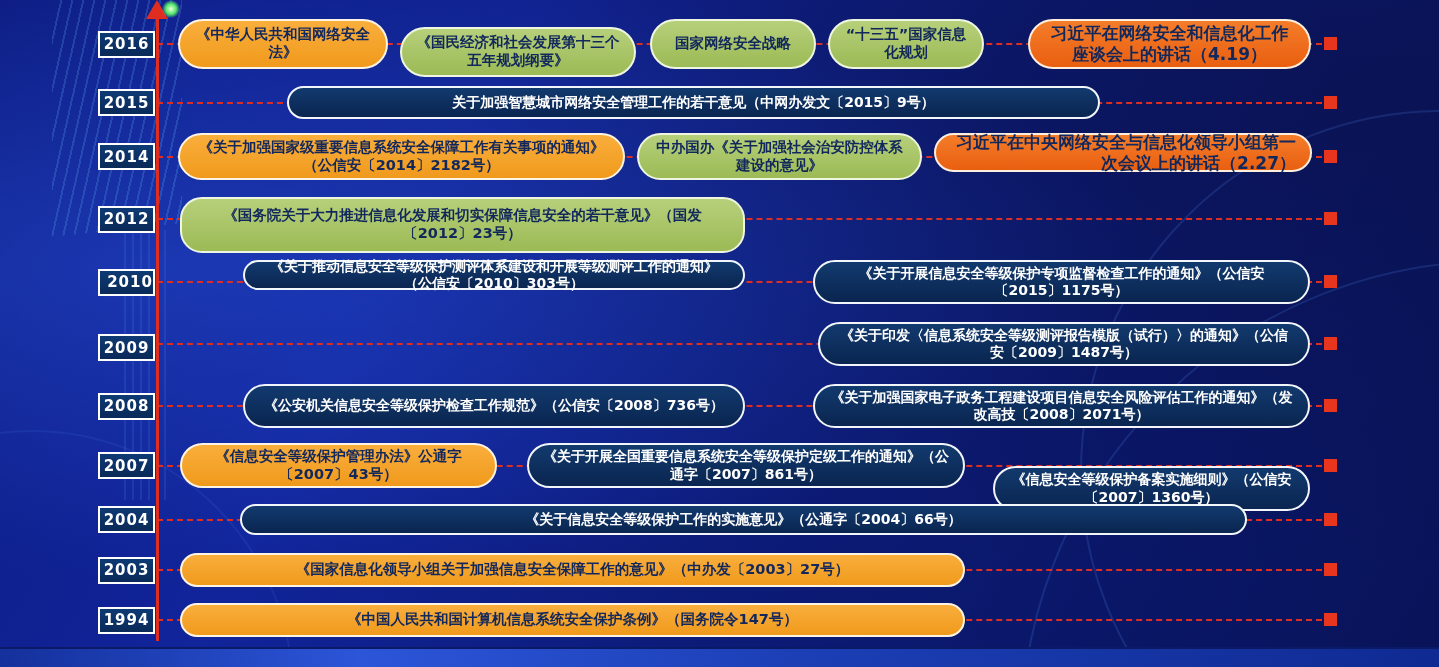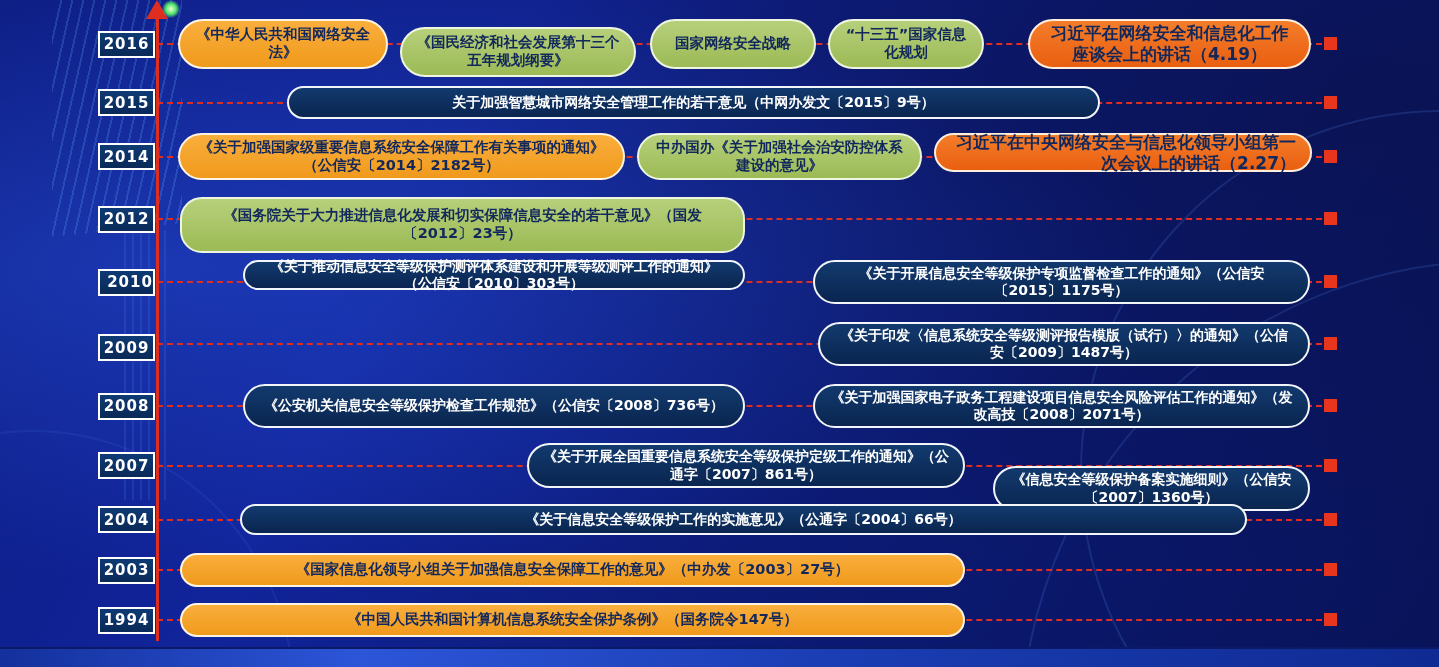--- a/index.html
+++ b/index.html
@@ -89,20 +89,21 @@
     <div class="year-box" style="top: 334px;">2009</div>
     <div class="pill navy" style="left: 818px; top: 322px; width: 492px; height: 44px; border-radius: 22px;">《关于印发〈信息系统安全等级测评报告模版（试行）〉的通知》（公信安〔2009〕1487号）</div>
     <div class="end-square" style="left: 1324px; top: 337px;"></div>
     <div class="dash-line" style="top: 405px;"></div>
     <div class="year-box" style="top: 392.5px;">2008</div>
     <div class="pill navy" style="left: 243px; top: 384px; width: 502px; height: 44px; border-radius: 22px;">《公安机关信息安全等级保护检查工作规范》（公信安〔2008〕736号）</div>
     <div class="pill navy" style="left: 813px; top: 384px; width: 497px; height: 44px; border-radius: 22px;">《关于加强国家电子政务工程建设项目信息安全风险评估工作的通知》（发改高技〔2008〕2071号）</div>
     <div class="end-square" style="left: 1324px; top: 399px;"></div>
     <div class="dash-line" style="top: 464.5px;"></div>
     <div class="year-box" style="top: 452px;">2007</div>
+    <div class="pill orange" style="left: 180px; top: 443px; width: 317px; height: 45px; border-radius: 22.5px;">《信息安全等级保护管理办法》公通字〔2007〕43号）</div>
     <div class="pill navy" style="left: 527px; top: 443px; width: 438px; height: 45px; border-radius: 22.5px;">《关于开展全国重要信息系统安全等级保护定级工作的通知》（公通字〔2007〕861号）</div>
     <div class="pill navy" style="left: 993px; top: 466px; width: 317px; height: 45px; border-radius: 22.5px;">《信息安全等级保护备案实施细则》（公信安〔2007〕1360号）</div>
     <div class="end-square" style="left: 1324px; top: 458.5px;"></div>
     <div class="dash-line" style="top: 518.5px;"></div>
     <div class="year-box" style="top: 506px;">2004</div>
     <div class="pill navy" style="left: 240px; top: 504px; width: 1007px; height: 31px; border-radius: 15.5px;">《关于信息安全等级保护工作的实施意见》（公通字〔2004〕66号）</div>
     <div class="end-square" style="left: 1324px; top: 512.5px;"></div>
     <div class="dash-line" style="top: 569px;"></div>
     <div class="year-box" style="top: 556.5px;">2003</div>
     <div class="pill orange" style="left: 180px; top: 553px; width: 785px; height: 34px; border-radius: 17px;">《国家信息化领导小组关于加强信息安全保障工作的意见》（中办发〔2003〕27号）</div>

